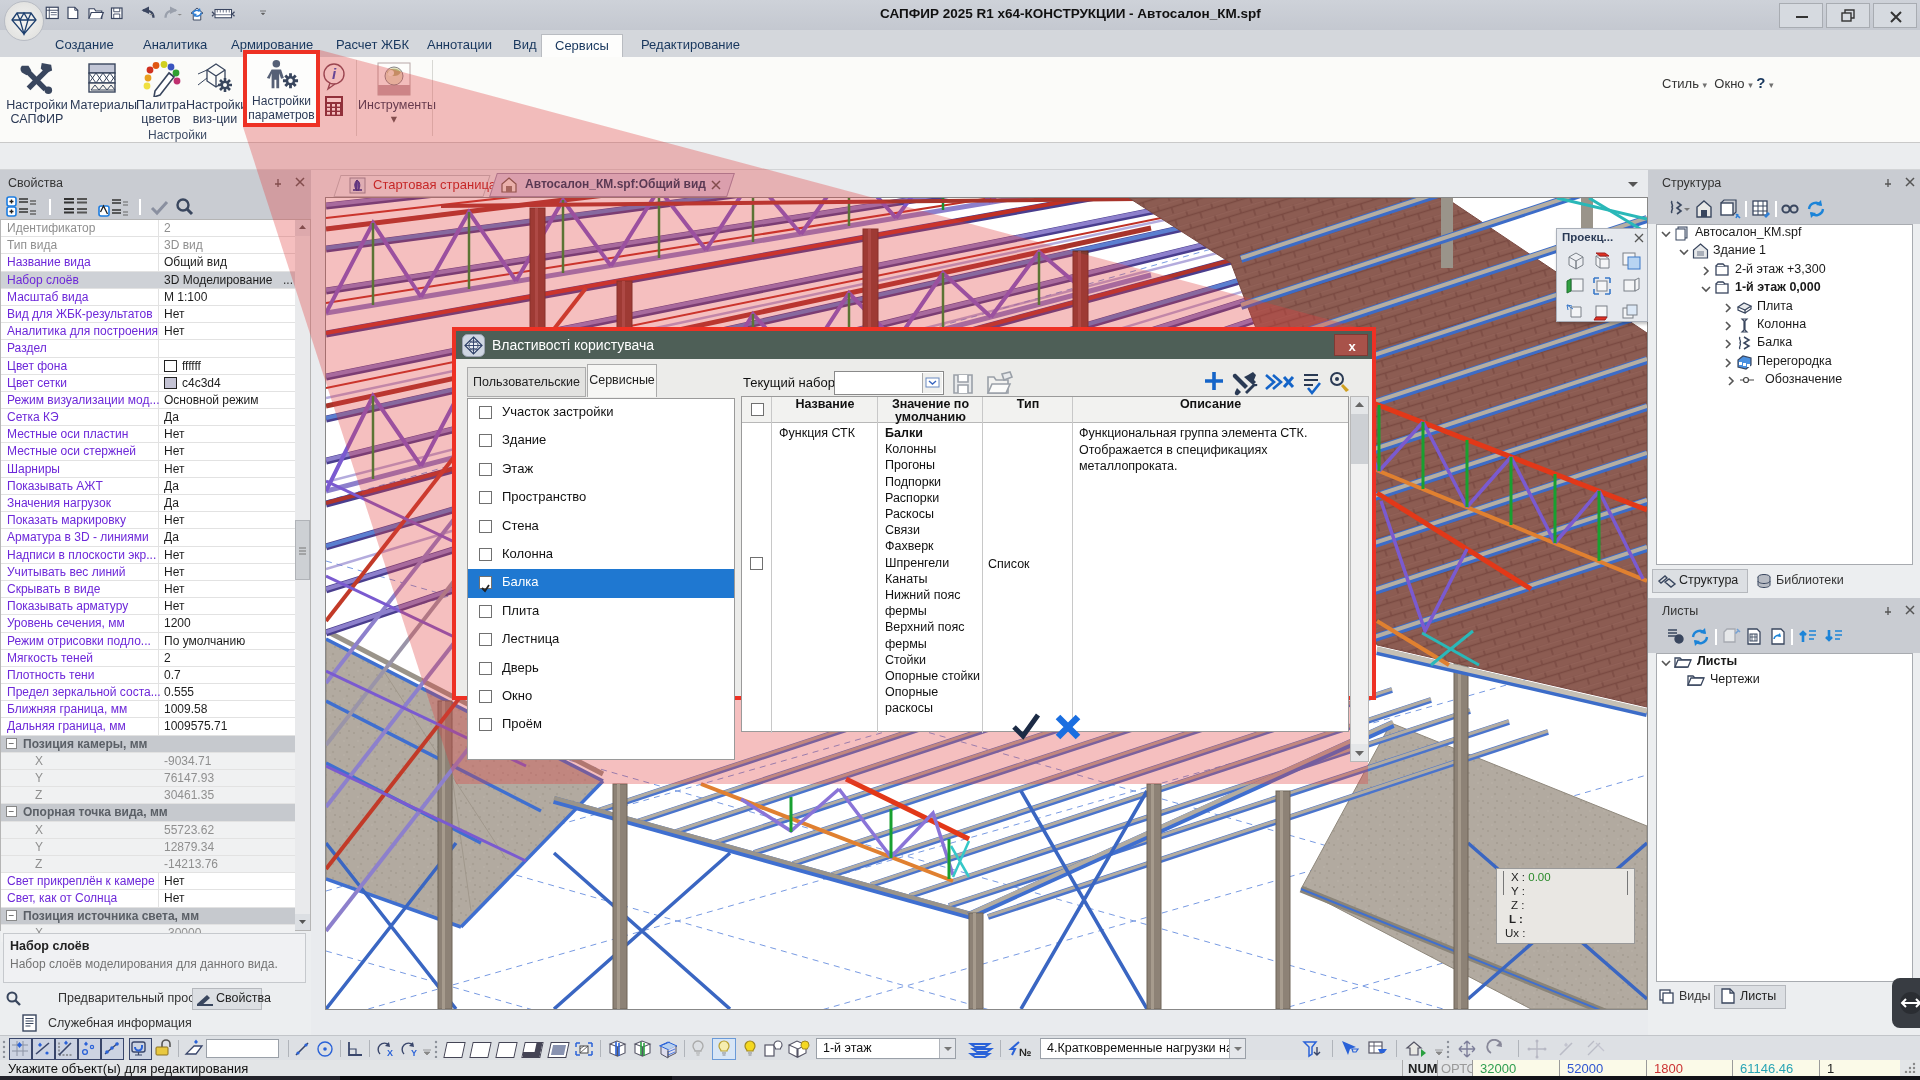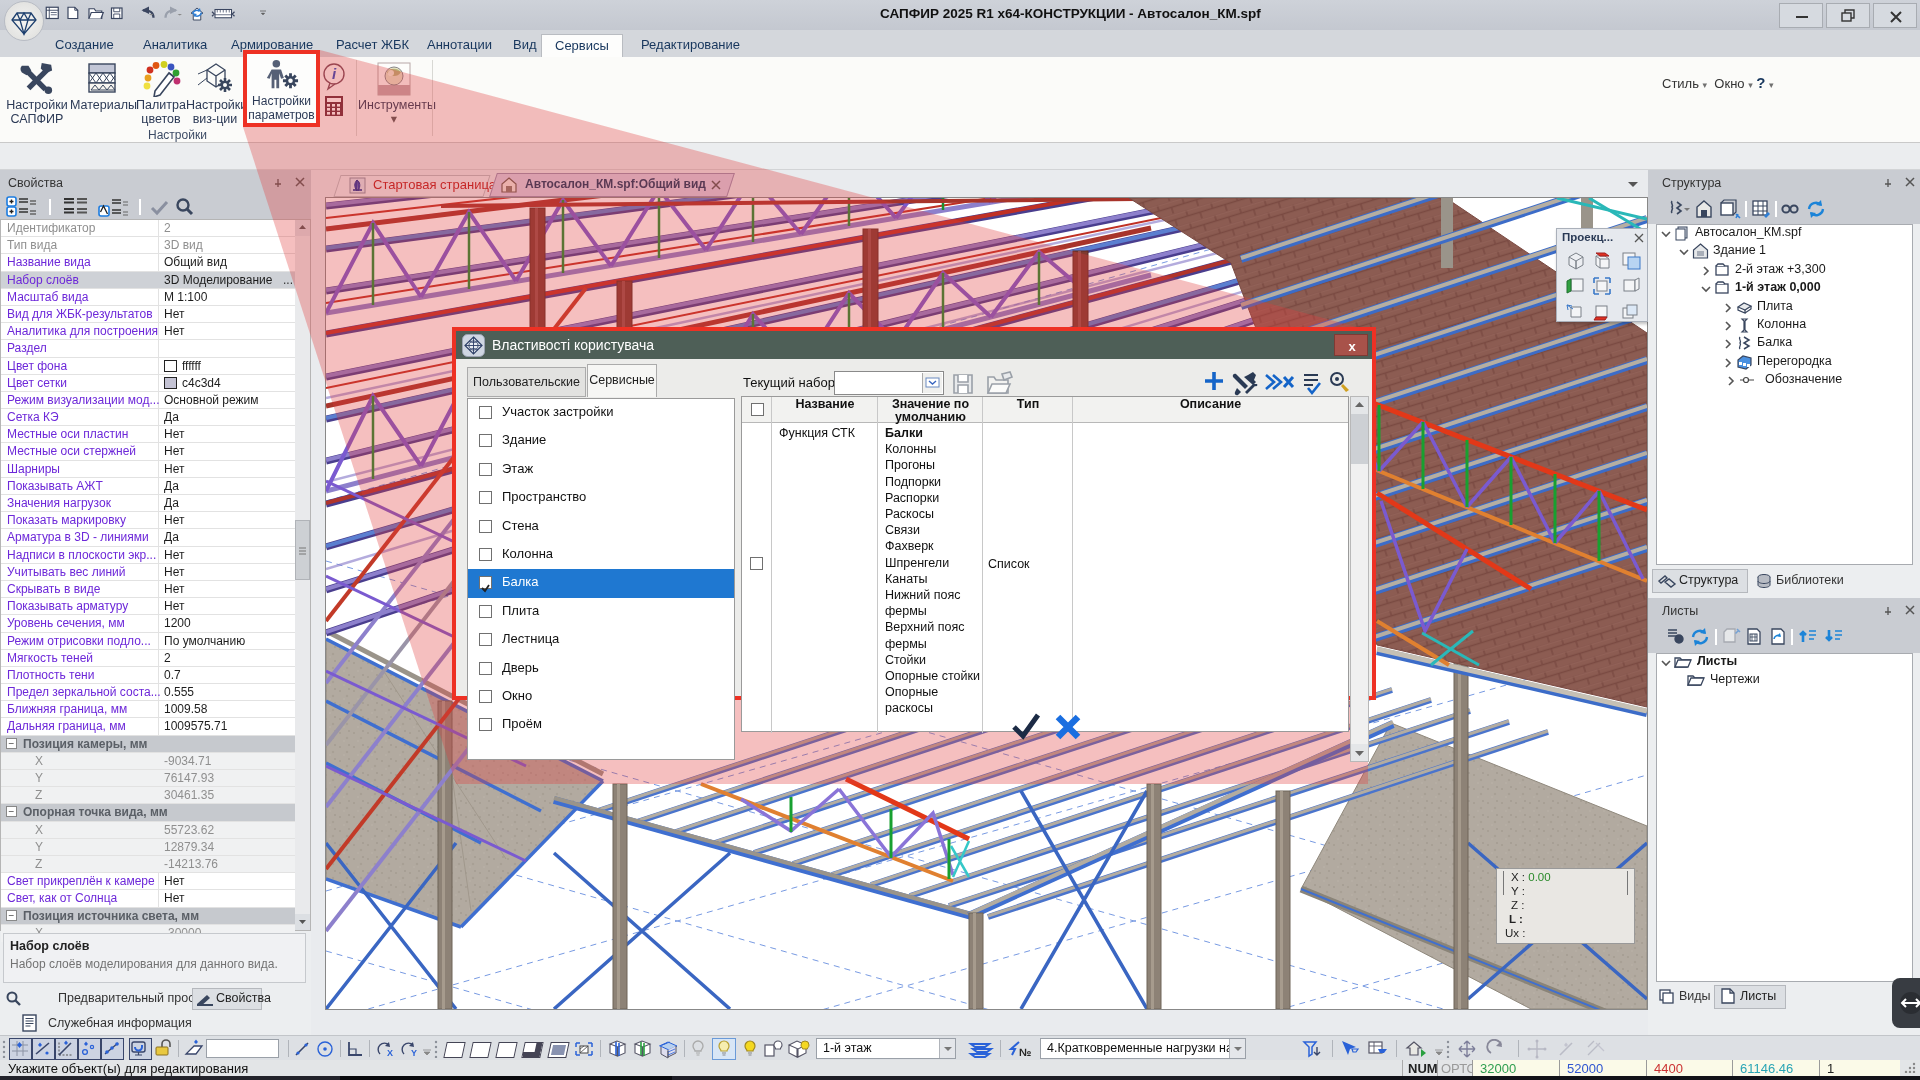--- a/index.html
+++ b/index.html
@@ -1162,20 +1162,21 @@
     <div class="thead" style="left:241px;width:90px;">Тип</div>
     <div class="thead" style="left:331px;width:275px;">Описание</div>
     <div class="tcol" style="left:29px;"></div>
       <div class="tcol" style="left:135px;"></div>
       <div class="tcol" style="left:240px;"></div>
       <div class="tcol" style="left:330px;"></div>
     <span class="ckb" style="position:absolute;left:8px;top:160px;"></span>
     <div class="abs" style="left:37px;top:29px;font-size:12.5px;color:#111;">Функция СТК</div>
     <div class="abs" style="left:143px;top:28px;font-size:12.5px;color:#111;line-height:16.2px;"><b>Балки</b><br>Колонны<br>Прогоны<br>Подпорки<br>Распорки<br>Раскосы<br>Связи<br>Фахверк<br>Шпренгели<br>Канаты<br>Нижний пояс<br>фермы<br>Верхний пояс<br>фермы<br>Стойки<br>Опорные стойки<br>Опорные<br>раскосы</div>
     <div class="abs" style="left:246px;top:160px;font-size:12.5px;color:#111;">Список</div>
+    <div class="abs" style="left:337px;top:28px;font-size:12.5px;color:#111;line-height:16.5px;">Функциональная группа элемента СТК.<br>Отображается в спецификациях металлопроката.</div>
   </div>
   <div class="abs" style="left:894px;top:65px;width:19px;height:366px;background:#f0f0f0;border:1px solid #b8b8b8;">
     <div style="position:absolute;left:0;top:0;width:17px;height:17px;background:#e4e6e8;"><svg width="17" height="17">
           <path d="M4 10l4.5-5L13 10z" fill="#666"></path>
         </svg></div>
     <div style="position:absolute;left:0;bottom:0;width:17px;height:17px;background:#e4e6e8;"><svg width="17" height="17">
           <path d="M4 7l4.5 5L13 7z" fill="#666"></path>
         </svg></div>
     <div style="position:absolute;left:0;top:17px;width:17px;height:50px;background:#cdd0d4;"></div>
   </div>
@@ -1399,21 +1400,21 @@
   <span class="abs" style="left:1408px;top:1px;font-weight:bold;color:#222;">NUM</span>
   <div class="abs" style="left:1437px;top:0;width:1px;height:16px;background:#aaa;"></div>
   <span class="abs" style="left:1441px;top:1px;color:#9a9a9a;">ОРТО</span>
   <div class="stf" style="left:1472px;width:87px;">
       <span style="color:#2e9e4f;">32000</span>
     </div>
   <div class="stf" style="left:1559px;width:87px;">
       <span style="color:#2f55d0;">52000</span>
     </div>
   <div class="stf" style="left:1646px;width:86px;">
-      <span style="color:#cc3333;">4400</span>
+      <span style="color:#cc3333;">1800</span>
     </div>
   <div class="stf" style="left:1732px;width:87px;">
       <span style="color:#2aa5b5;">61146.46</span>
     </div>
   <div class="stf" style="left:1819px;width:81px;">
       <span style="color:#222;">1</span>
     </div>
   <svg class="abs" style="left:1903px;top:1px;" width="14" height="12">
       <g fill="#888">
         <circle cx="11" cy="3" r="1.2"></circle>

